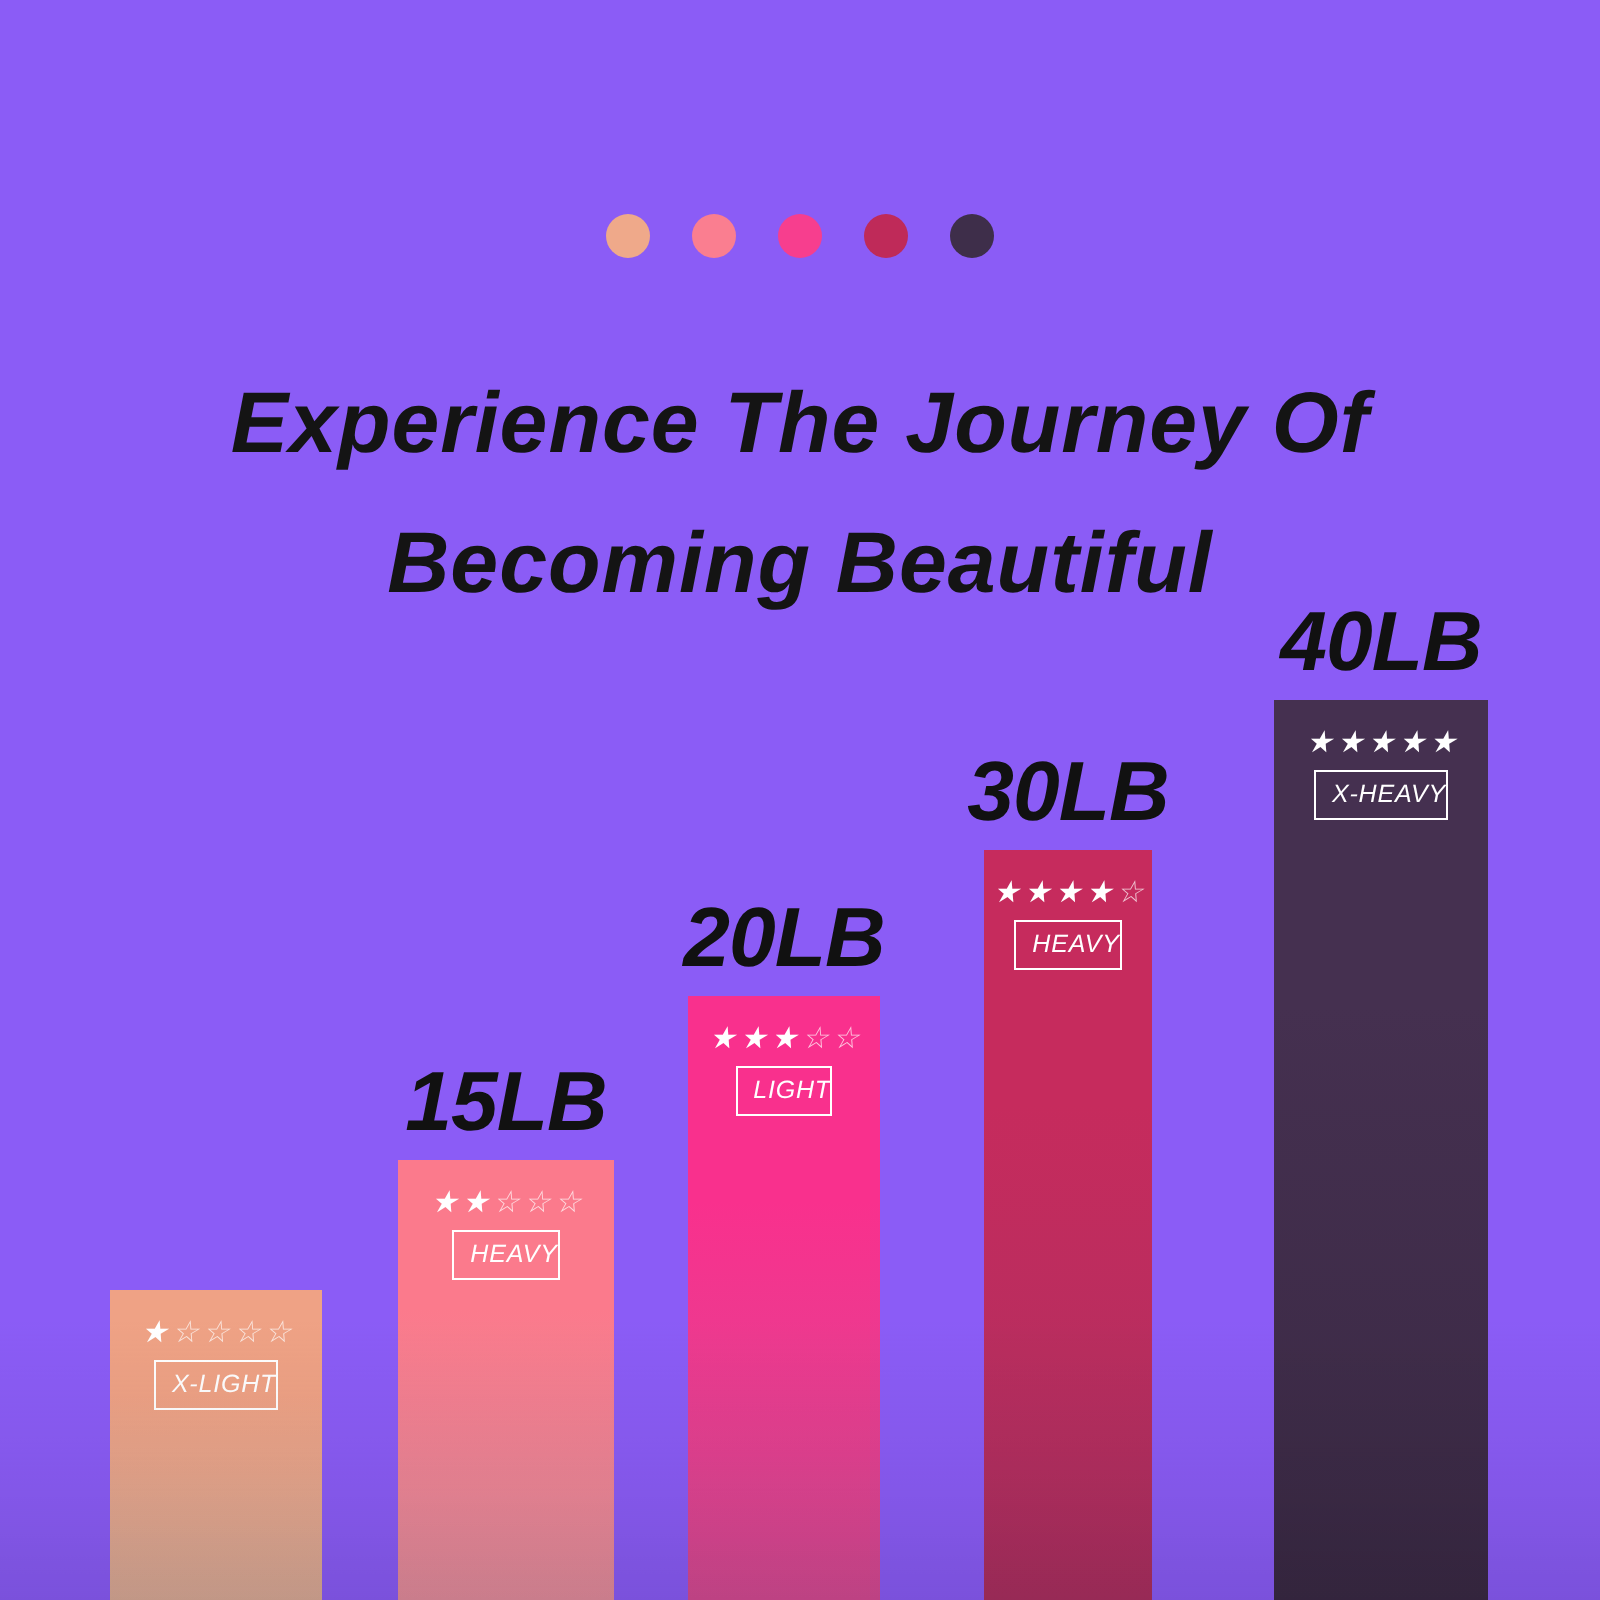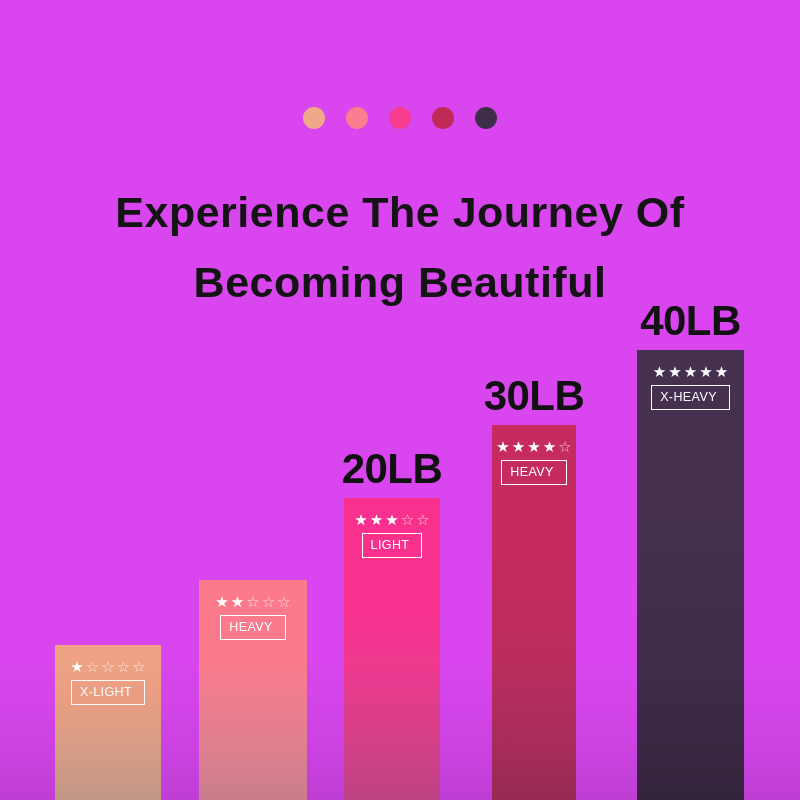--- a/index.html
+++ b/index.html
@@ -4,23 +4,24 @@
 <style>
   html, body {
     margin: 0;
     padding: 0;
     background: #ffffff;
   }
   #stage {
     position: relative;
     width: 800px;
     height: 800px;
-    background: #d946ef;
+    background: #8b5cf6;
     overflow: hidden;
     font-family: "Liberation Sans", sans-serif;
+    font-style: italic;
     -webkit-font-smoothing: antialiased;
   }
 
   
   #dots {
     position: absolute;
     left: 0;
     top: 106px;
     width: 800px;
     height: 24px;
@@ -110,21 +111,21 @@
     letter-spacing: 0px;
   }
   .star { display: block; }
   .star.off { opacity: 0.72; }
   .level-box {
     border: 1.6px solid #ffffff;
     color: #ffffff;
     font-size: 12.5px;
     line-height: 12.5px;
     font-weight: 400;
-    padding: 5px 12px 5px 8px;
+    padding: 5px 0 5px 8px;
     letter-spacing: 0.4px;
     white-space: nowrap;
     text-align: center;
   }
 
   
   #floor-fade {
     position: absolute;
     left: 0;
     bottom: 0;
@@ -163,20 +164,21 @@
               <span class="star off">☆</span>
               <span class="star off">☆</span>
               <span class="star off">☆</span>
               <span class="star off">☆</span>
             </div>
             <div class="level-box">X-LIGHT</div>
           </div>
         </div>
       </div>
       <div class="bar-group" style="left: 199px; width: 108px; height: 220px;">
+        <div class="bar-label" style="bottom: 226px;">15LB</div>
         <div class="bar" style="height: 220px;">
           <div class="bar-inner" style="background: linear-gradient(rgb(251, 122, 140) 0%, rgb(251, 122, 140) 34%, rgb(229, 142, 157) 100%);"></div>
           <div class="badge-wrap">
             <div class="stars">
               <span class="star">★</span>
               <span class="star">★</span>
               <span class="star off">☆</span>
               <span class="star off">☆</span>
               <span class="star off">☆</span>
             </div>

